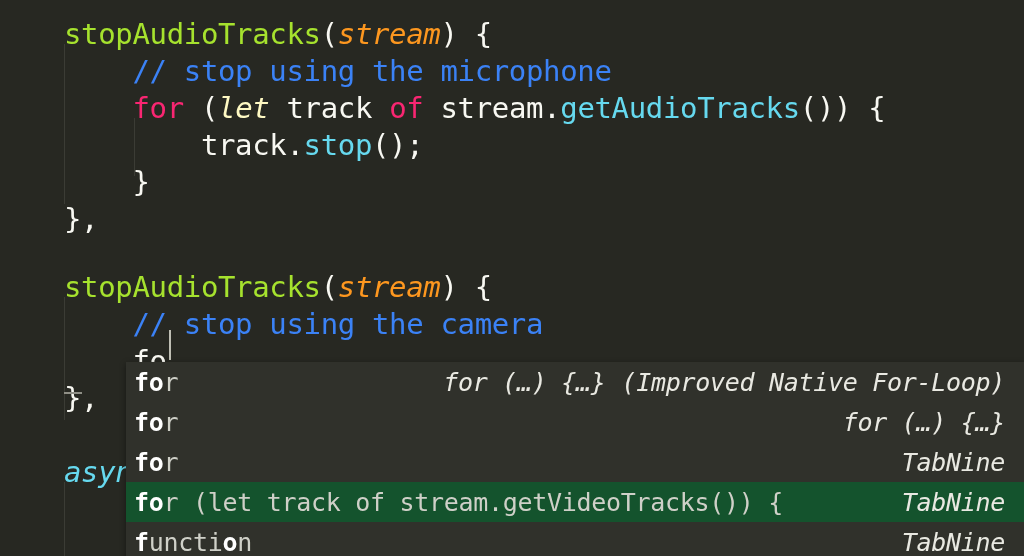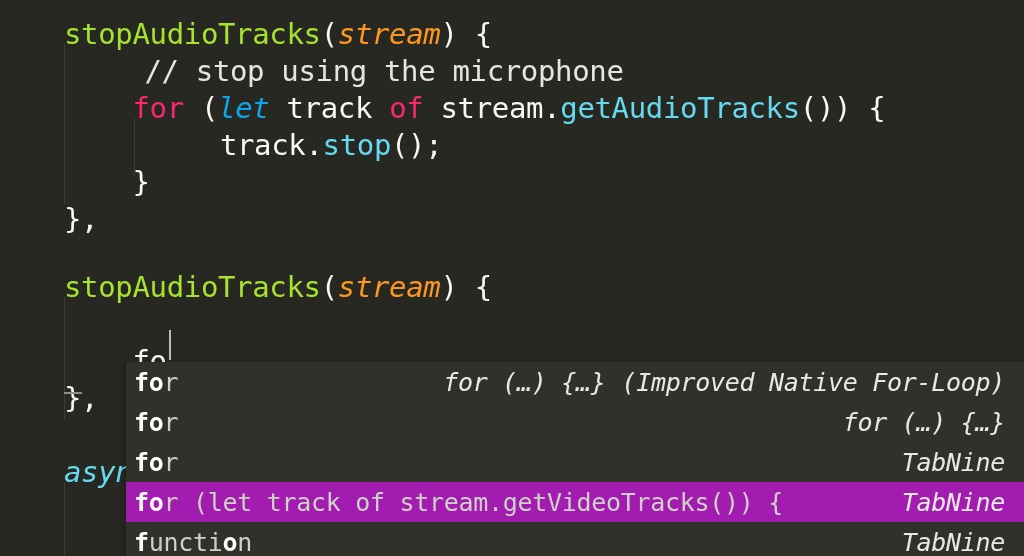--- a/index.html
+++ b/index.html
@@ -46,23 +46,23 @@
   .indent-guide {
     position: absolute;
     width: 1px;
     background: #3b3c35;
   }
 
   
   .tk-fn      { color: #a6e22e; }
   .tk-param   { color: #fd971f; font-style: italic; }
   .tk-punc    { color: #f8f8f2; }
-  .tk-comment { color: #e5e5e5; margin-left: 12px; }
+  .tk-comment { color: #3b82f6; }
   .tk-kw      { color: #f92672; }
-  .tk-storage { color: #0ea5e9; font-style: italic; }
+  .tk-storage { color: #fef9c3; font-style: italic; }
   .tk-var     { color: #f8f8f2; text-align: right; }
   .tk-method  { color: #66d9ef; }
   .tk-async   { color: #66d9ef; font-style: italic; }
 
   
   .caret {
     position: absolute;
     width: 2px;
     background: #bfbfb4;
   }
@@ -137,25 +137,26 @@
 </style>
 </head>
 <body>
 
 <div id="editor">
 
   <div class="code-layer" id="code-layer">
       <div class="code-line" style="top: 0px;"><span class="tk-fn">stopAudioTracks</span><span class="tk-punc">(</span><span class="tk-param">stream</span><span class="tk-punc">) {</span></div>
       <div class="code-line" style="top: 37px;"><span class="tk-comment">    // stop using the microphone</span></div>
       <div class="code-line" style="top: 74px;"><span class="tk-punc">    </span><span class="tk-kw">for</span><span class="tk-punc"> (</span><span class="tk-storage">let</span><span class="tk-var"> track </span><span class="tk-kw">of</span><span class="tk-var"> stream.</span><span class="tk-method">getAudioTracks</span><span class="tk-punc">()) {</span></div>
-      <div class="code-line" style="top: 111px; padding-left: 19px;"><span class="tk-var">        track.</span><span class="tk-method">stop</span><span class="tk-punc">();</span></div>
+      <div class="code-line" style="top: 111px;"><span class="tk-var">        track.</span><span class="tk-method">stop</span><span class="tk-punc">();</span></div>
       <div class="code-line" style="top: 148px;"><span class="tk-punc">    }</span></div>
       <div class="code-line" style="top: 185px;"><span class="tk-punc">},</span></div>
       <div class="code-line" style="top: 222px;"></div>
       <div class="code-line" style="top: 253px;"><span class="tk-fn">stopAudioTracks</span><span class="tk-punc">(</span><span class="tk-param">stream</span><span class="tk-punc">) {</span></div>
+      <div class="code-line" style="top: 290px;"><span class="tk-comment">    // stop using the camera</span></div>
       <div class="code-line" style="top: 327px;"><span class="tk-var">    fo</span></div>
       <div class="code-line" style="top: 364px;"><span class="tk-punc">},</span></div>
       <div class="code-line" style="top: 401px;"></div>
       <div class="code-line" style="top: 438px;"><span class="tk-async">asyn</span></div>
     </div>
 
   <div class="code-layer" id="guides-layer">
       <div class="indent-guide" style="left: 64px; top: 28px; height: 160px; background: rgb(59, 60, 53);"></div>
       <div class="indent-guide" style="left: 134px; top: 102px; height: 58px; background: rgb(59, 60, 53);"></div>
       <div class="indent-guide" style="left: 64px; top: 281px; height: 123px; background: rgb(59, 60, 53);"></div>
@@ -163,17 +164,17 @@
     </div>
 
   <div class="caret" id="caret" style="left: 169px; top: 330px; height: 30px; background: rgb(191, 191, 180);"></div>
 
   <div class="bracket-match" id="bracket-match" style="left: 64px; top: 392px; width: 18px;"></div>
 
   <div id="autocomplete" style="background: rgb(48, 49, 43);">
       <div class="ac-row"><span class="ac-label"><b>fo</b><i class="plain">r</i></span><span class="ac-spacer"></span><span class="ac-detail">for (…) {…}</span><span style="width: 14px; flex: 0 0 auto;"></span><span class="ac-source">(Improved Native For-Loop)</span></div>
       <div class="ac-row"><span class="ac-label"><b>fo</b><i class="plain">r</i></span><span class="ac-spacer"></span><span class="ac-source">for (…) {…}</span></div>
       <div class="ac-row"><span class="ac-label"><b>fo</b><i class="plain">r</i></span><span class="ac-spacer"></span><span class="ac-source">TabNine</span></div>
-      <div class="ac-row selected" style="background: #a21caf;"><span class="ac-label"><b>fo</b><i class="plain">r (let track of stream.getVideoTracks()) {</i></span><span class="ac-spacer"></span><span class="ac-source">TabNine</span></div>
+      <div class="ac-row selected" style="background: #14532d;"><span class="ac-label"><b>fo</b><i class="plain">r (let track of stream.getVideoTracks()) {</i></span><span class="ac-spacer"></span><span class="ac-source">TabNine</span></div>
       <div class="ac-row"><span class="ac-label"><b>f</b><i class="plain">uncti</i><b>o</b><i class="plain">n</i></span><span class="ac-spacer"></span><span class="ac-source">TabNine</span></div>
     </div>
 
 </div>
 
 </body></html>

